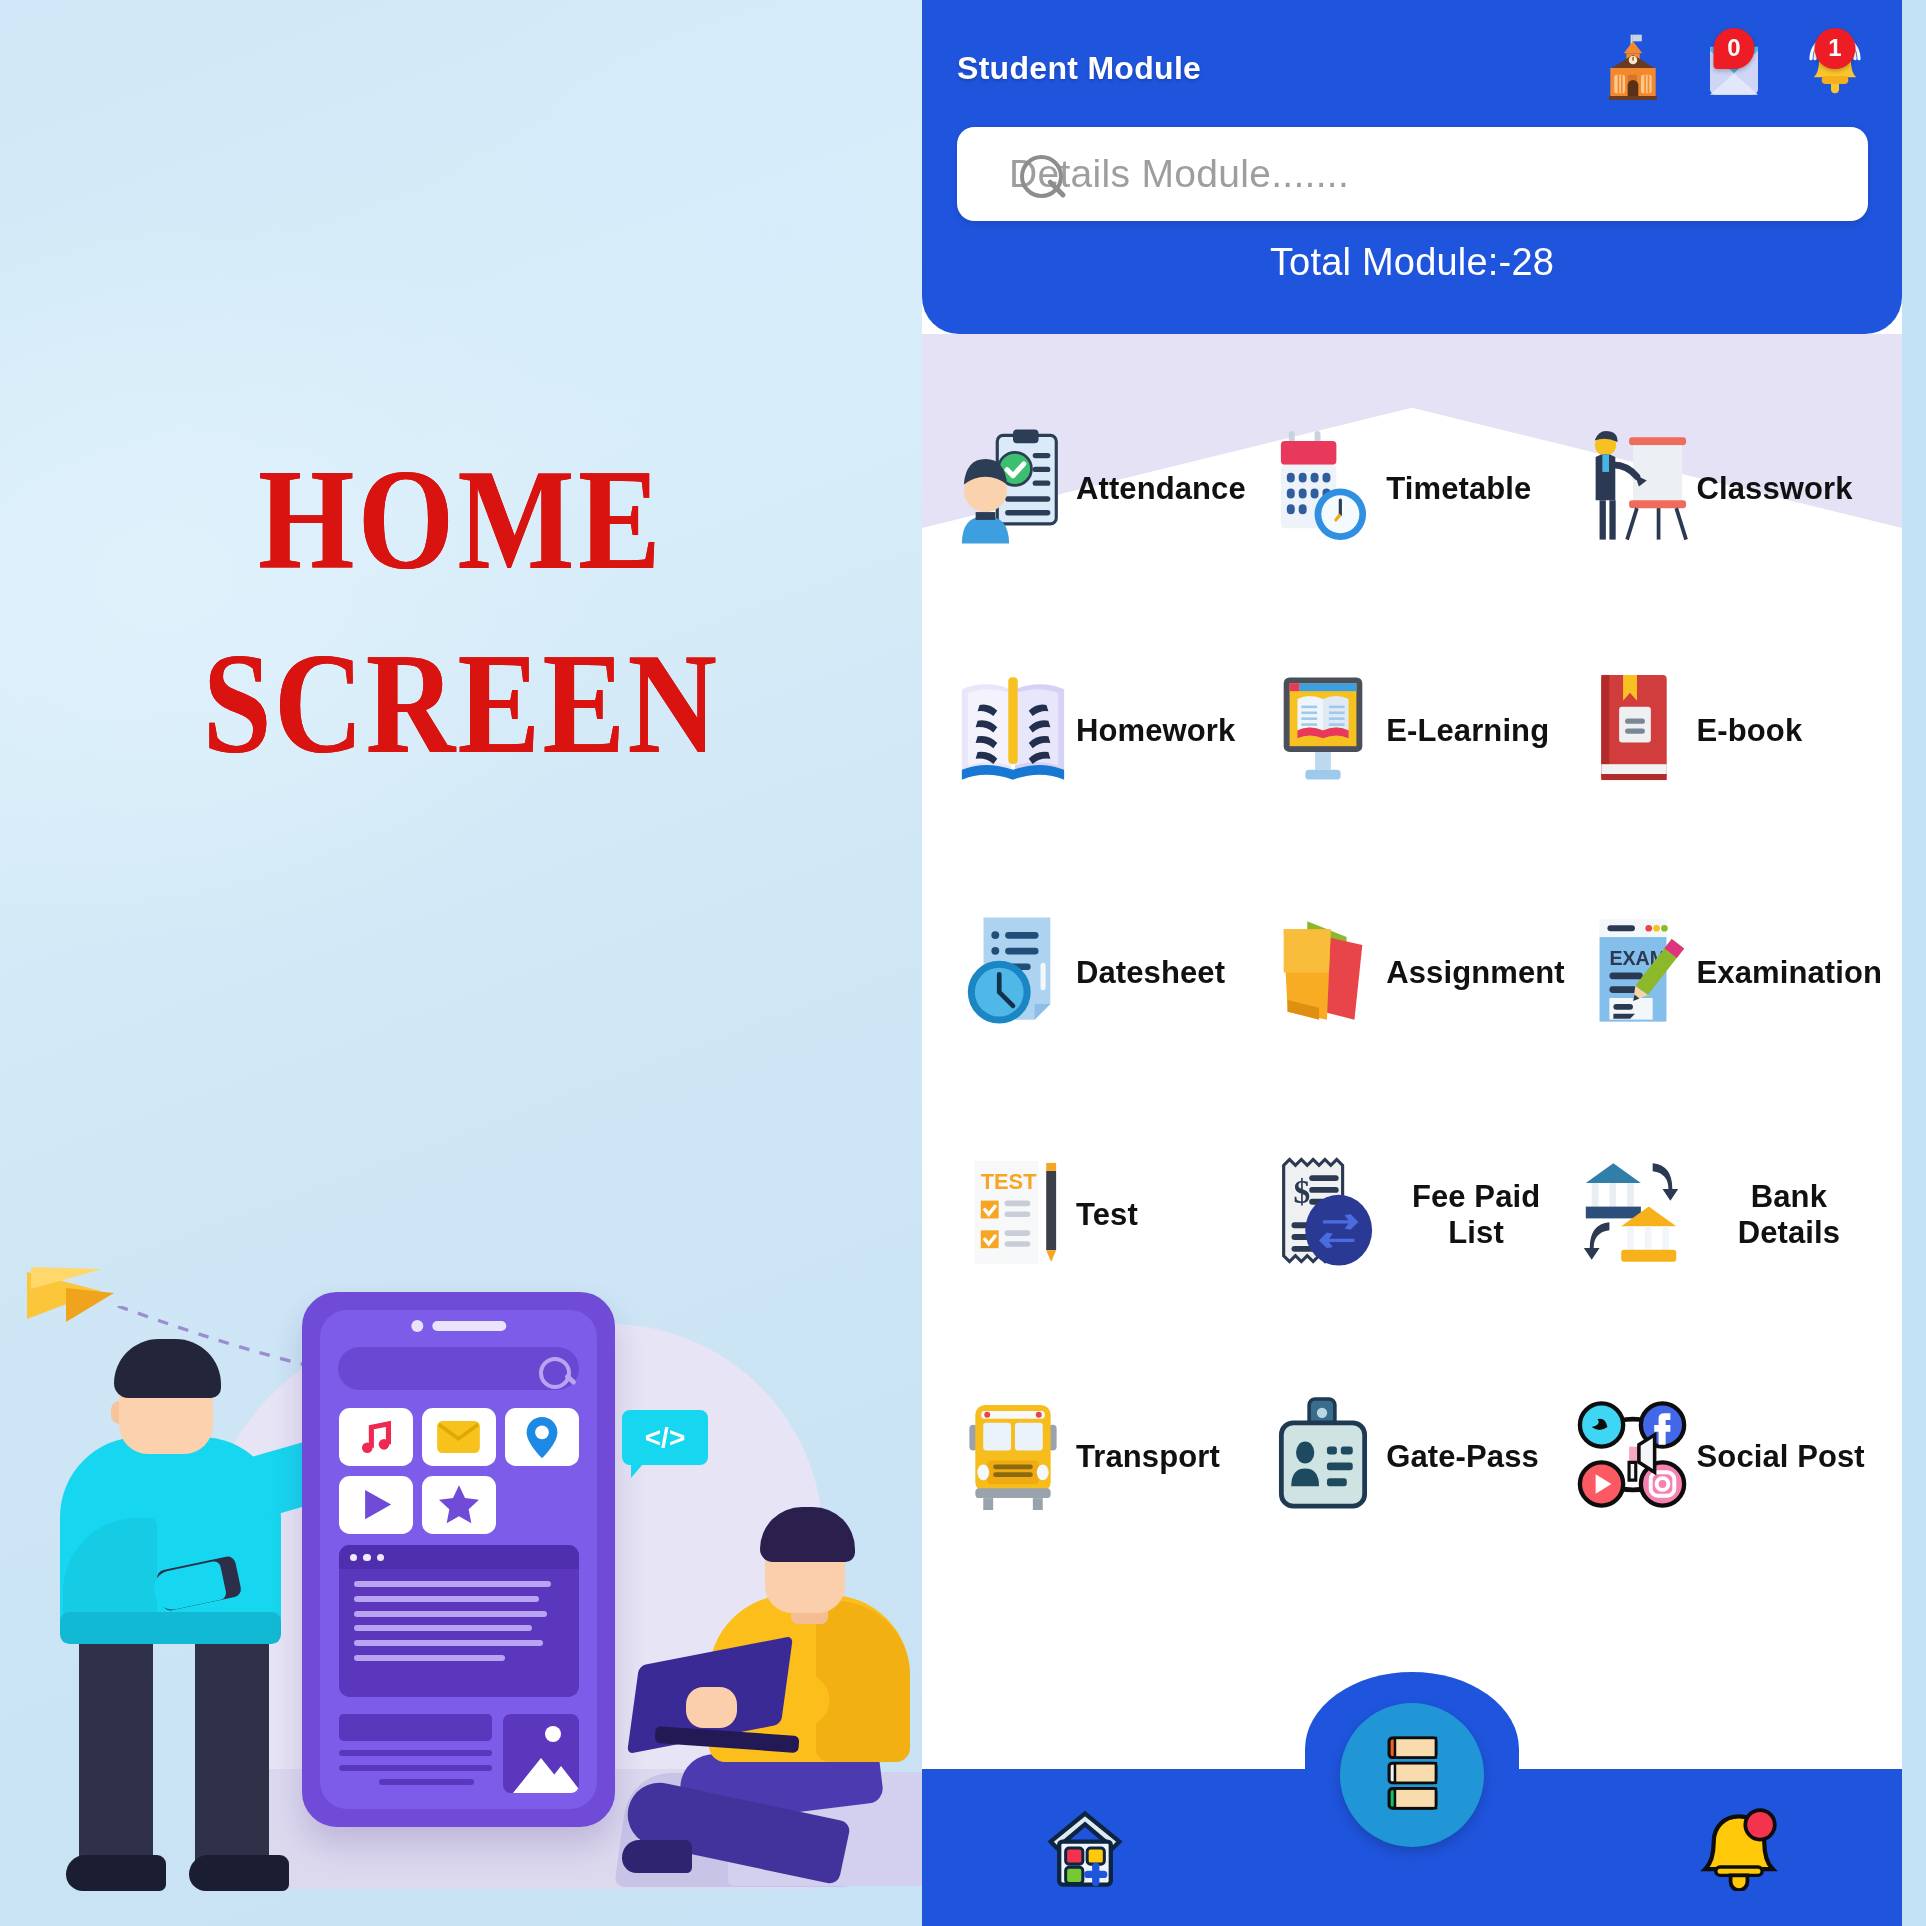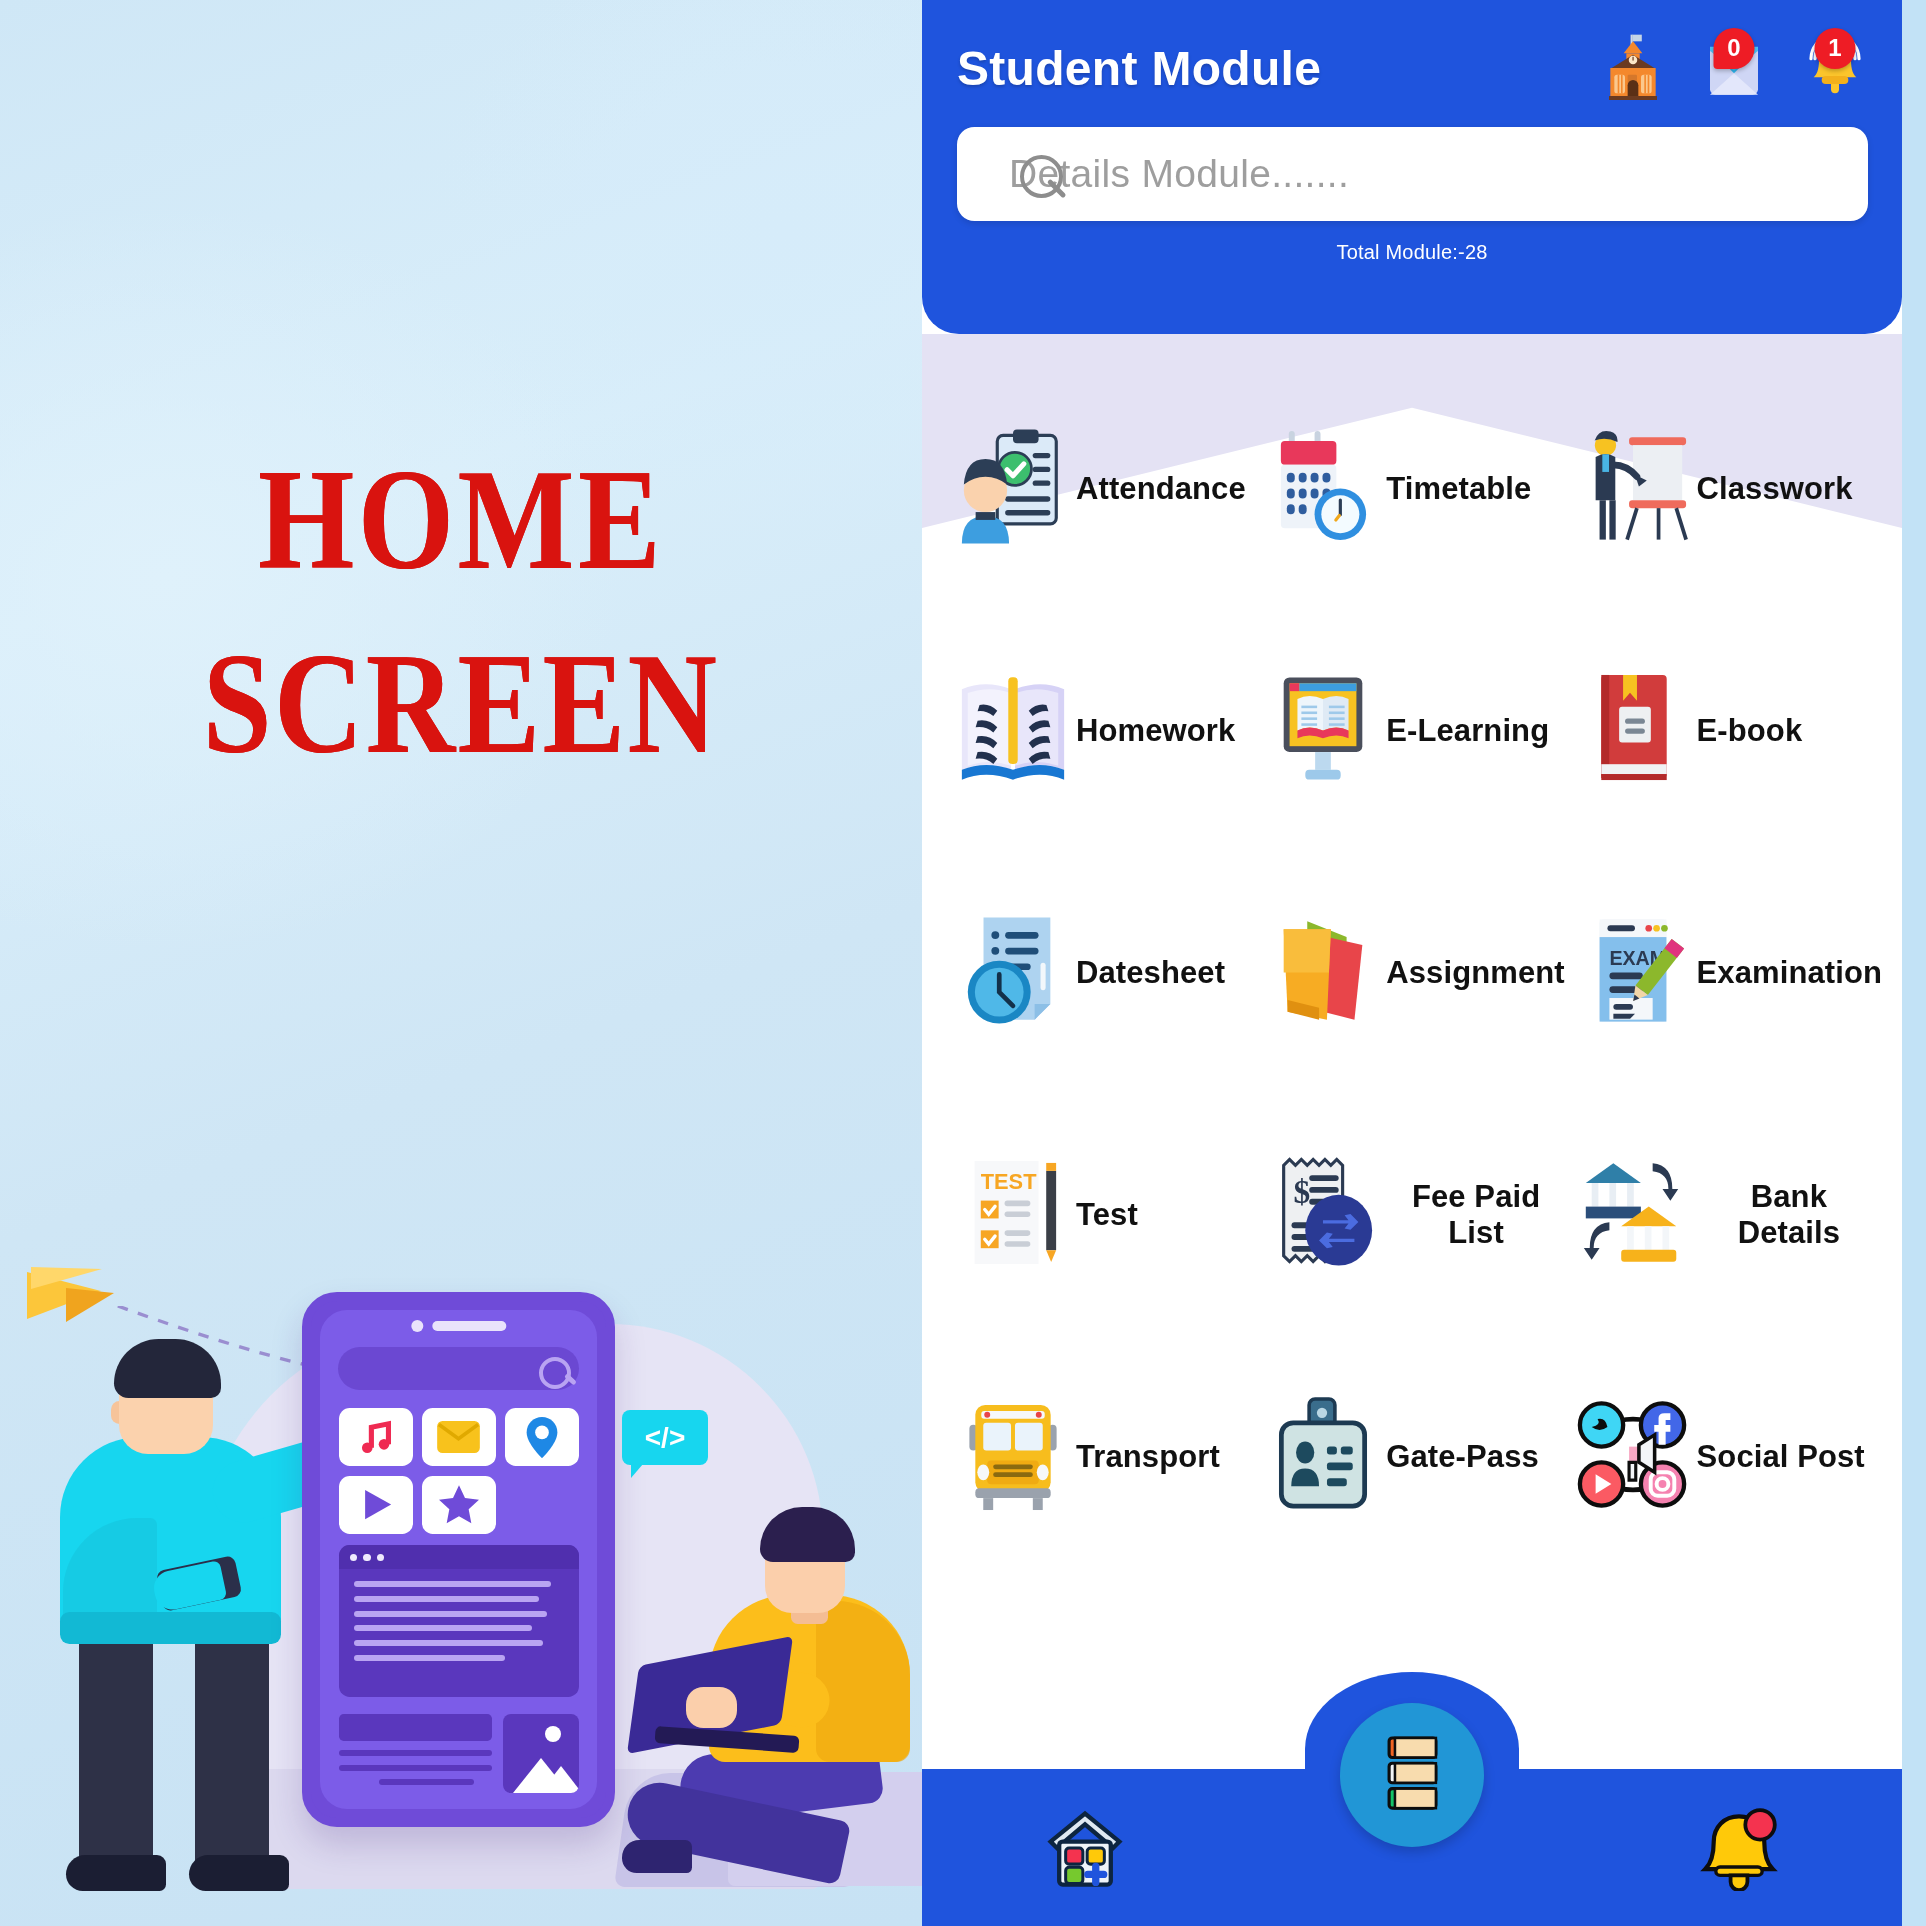--- a/index.html
+++ b/index.html
@@ -124,21 +124,21 @@
   
   .phone{position:absolute;left:922px;top:0;width:980px;height:1926px;background:#ffffff;overflow:hidden;}
   .phone-edge{position:absolute;left:1902px;top:0;width:24px;height:1926px;background:#c2e2f6;}
 
   .appbar{
     position:absolute;left:0;top:0;width:980px;height:334px;background:#1f54dd;
     border-bottom-left-radius:37px;border-bottom-right-radius:37px;
   }
   .appbar-top{position:absolute;left:0;top:28px;width:100%;height:80px;display:flex;align-items:center;padding:0 35px;box-sizing:border-box;}
   .app-title{
-    color:#fff;font-size:48px;font-weight:700;letter-spacing:0.3px;
+    color:#fff;font-size:32px;font-weight:700;letter-spacing:0.3px;
     text-shadow:0 2px 3.3px rgba(0,0,0,.2);flex:1;
   }
   .appbar-icons{display:flex;align-items:center;gap:37px;}
   .ic{position:relative;width:64px;height:70px;}
   .badge{
     position:absolute;left:50%;top:-5.4px;transform:translateX(-50%);
     width:41px;height:41px;border-radius:50%;background:#ee1c25;color:#fff;
     display:flex;align-items:center;justify-content:center;font-size:24px;font-weight:700;z-index:6;
     box-shadow:0 2px 4px rgba(0,0,0,.25);
   }
@@ -146,21 +146,21 @@
   .searchwrap{position:absolute;left:35px;top:127px;width:911px;height:94px;}
   .searchbox{
     width:100%;height:100%;background:#fff;border-radius:17.4px;box-sizing:border-box;
     display:flex;align-items:center;padding-left:52px;box-shadow:0 2.7px 6.7px rgba(0,0,0,.12);
   }
   .search-ph{color:#9e9e9e;font-size:39px;letter-spacing:0.3px;}
   .mag{position:absolute;left:63px;top:28px;width:35px;height:35px;border:4.7px solid #8d8d8d;border-radius:50%;}
   .magh{position:absolute;left:88px;top:59px;width:23px;height:5.4px;background:#8d8d8d;border-radius:3.3px;transform:rotate(45deg);}
   .total{
     position:absolute;left:0;top:241px;width:100%;text-align:center;
-    color:#fff;font-size:20px;letter-spacing:0.2px;
+    color:#fff;font-size:38px;letter-spacing:0.2px;
   }
 
   .band{
     position:absolute;left:0;top:334px;width:980px;height:194px;
     background:#e4e2f4;
     clip-path:polygon(0 0,100% 0,100% 100%,50% 38%,0 100%);
   }
   .bandcurve{
     position:absolute;left:-8%;top:290px;width:116%;height:174px;background:#ffffff;
     border-bottom-left-radius:50% 100%;border-bottom-right-radius:50% 100%;

